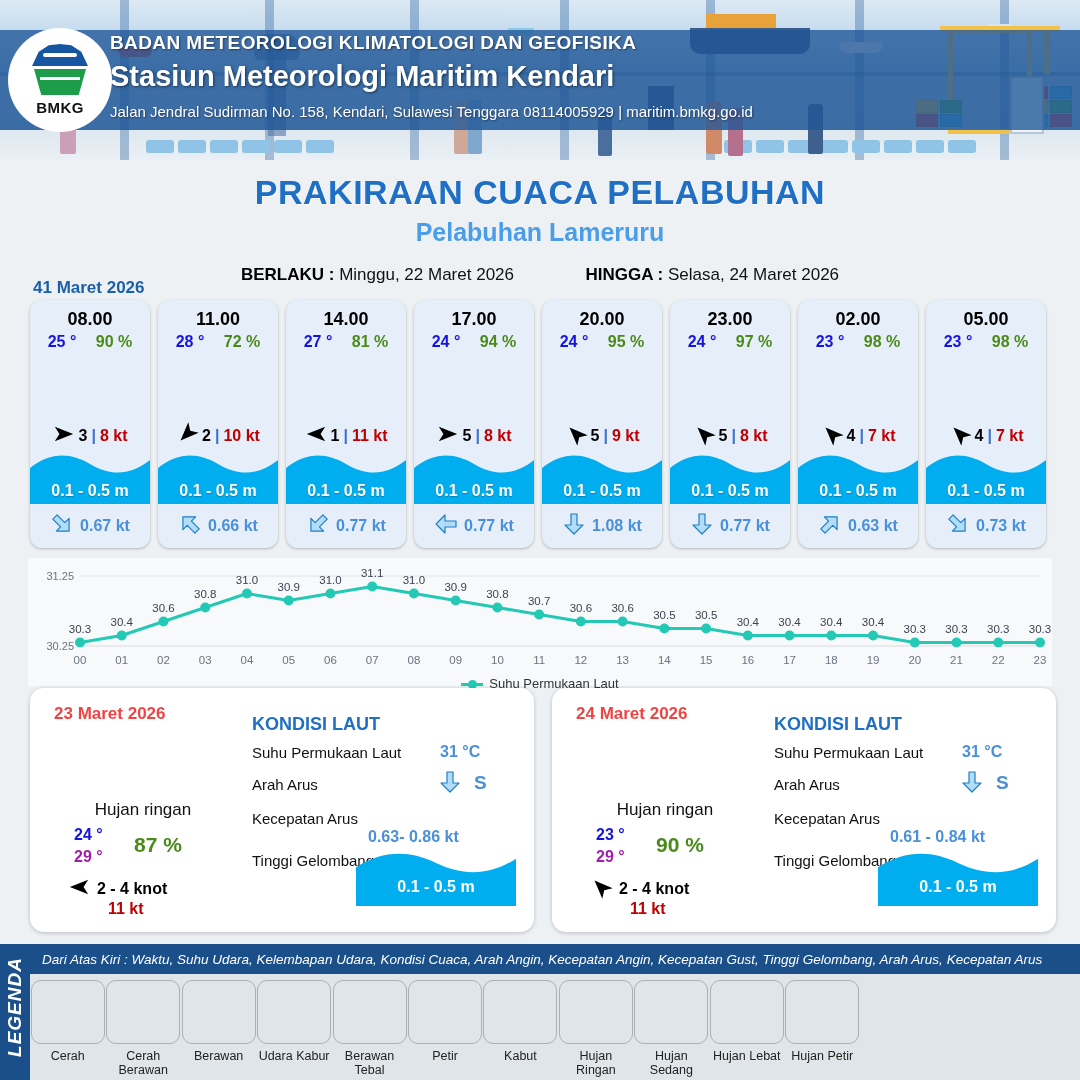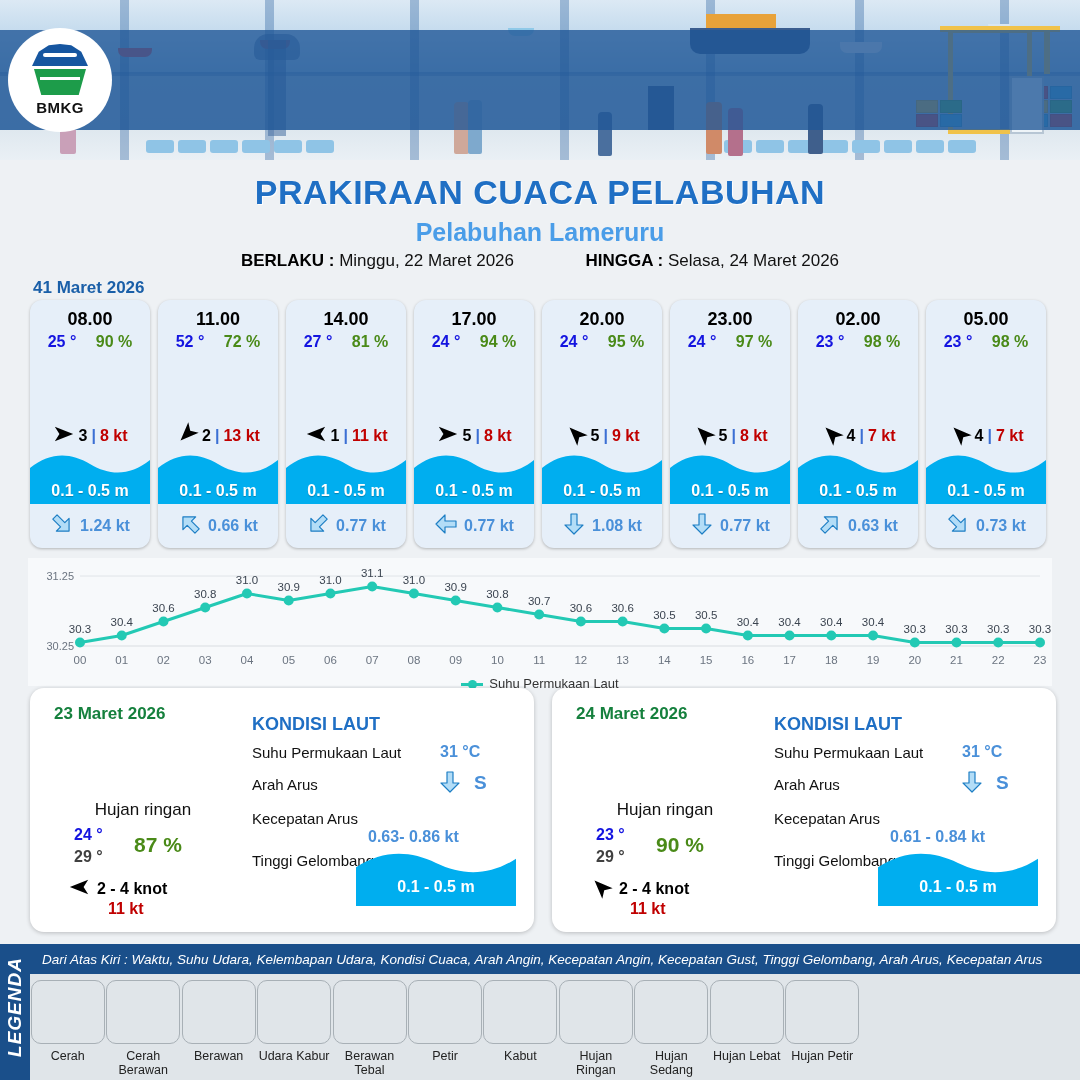--- a/index.html
+++ b/index.html
@@ -46,21 +46,21 @@
   .hdr-line2 { font:bold 29px "Liberation Sans",sans-serif; margin-top:6px;
                text-shadow:1px 1px 3px rgba(0,0,0,.5); }
   .hdr-line3 { font:15px "Liberation Sans",sans-serif; margin-top:10px;
                text-shadow:1px 1px 2px rgba(0,0,0,.45); }
 
   
   .title-wrap { text-align:center; padding-top:13px; }
   .title-main { font:900 34px "Liberation Sans",sans-serif; color:#1f6fc4; letter-spacing:.5px;
                 text-shadow:1px 1px 0 rgba(255,255,255,.9); }
   .title-sub { font:bold 25px "Liberation Sans",sans-serif; color:#4a9de8; margin-top:6px; }
-  .title-dates { margin-top:4px; font:17px "Liberation Sans",sans-serif; color:#111; }
+  .title-dates { margin-top:18px; font:17px "Liberation Sans",sans-serif; color:#111; }
   .title-dates .lbl { font-weight:bold; color:#000; }
   .gap { display:inline-block; width:62px; }
 
   
   .day-label { position:absolute; left:33px; top:278px; font:bold 17px "Liberation Sans",sans-serif; color:#1a5fa8; }
 
   
   .cards { position:absolute; left:30px; top:300px; display:flex; gap:8px; }
   .card { width:120px; height:248px; background:#e6eff9; border-radius:12px;
           box-shadow:0 1px 3px rgba(0,0,0,.25); position:relative; overflow:hidden; }
@@ -86,26 +86,26 @@
                  font:13px "Liberation Sans",sans-serif; color:#333; }
   .legend-line .dash { display:inline-block; width:22px; height:3px; background:#23c9b4;
                        vertical-align:middle; margin-right:6px; position:relative; }
   .legend-line .dash:after{ content:""; position:absolute; left:7px; top:-3px; width:9px; height:9px;
                             border-radius:5px; background:#23c9b4; }
 
   
   .panels { position:absolute; left:30px; top:688px; display:flex; gap:18px; }
   .panel { width:504px; height:244px; background:#fff; border-radius:14px;
            box-shadow:0 1px 4px rgba(0,0,0,.22); position:relative; }
-  .p-date { position:absolute; left:24px; top:16px; font:bold 17px "Liberation Sans",sans-serif; color:#15803d; }
+  .p-date { position:absolute; left:24px; top:16px; font:bold 17px "Liberation Sans",sans-serif; color:#ef4444; }
   .p-icon { position:absolute; left:58px; top:38px; width:110px; height:70px; }
   .p-cond { position:absolute; left:20px; top:112px; width:186px; text-align:center;
             font:17px "Liberation Sans",sans-serif; color:#111; }
   .p-tmin { position:absolute; left:44px; top:138px; font:bold 16px "Liberation Sans",sans-serif; color:#1414e0; }
-  .p-tmax { position:absolute; left:44px; top:160px; font:bold 16px "Liberation Sans",sans-serif; color:#404040; }
+  .p-tmax { position:absolute; left:44px; top:160px; font:bold 16px "Liberation Sans",sans-serif; color:#a21caf; }
   .p-hum { position:absolute; left:104px; top:145px; font:bold 21px "Liberation Sans",sans-serif; color:#4a8a18; }
   .p-wind { position:absolute; left:38px; top:188px; display:flex; align-items:center; gap:7px;
             font:bold 16px "Liberation Sans",sans-serif; color:#000; }
   .p-gust { position:absolute; left:78px; top:212px; font:bold 16px "Liberation Sans",sans-serif; color:#c00000; }
   .p-sec { position:absolute; left:222px; top:26px; font:bold 18px "Liberation Sans",sans-serif; color:#1f6fc4; }
   .p-row { position:absolute; left:222px; font:15px "Liberation Sans",sans-serif; color:#111; }
   .p-val { position:absolute; font:bold 16px "Liberation Sans",sans-serif; color:#4a90d9; }
   .p-wave { position:absolute; right:18px; bottom:26px; width:160px; height:58px; }
   .p-wave-txt { position:absolute; right:18px; bottom:36px; width:160px; text-align:center;
                 font:bold 16px "Liberation Sans",sans-serif; color:#fff; }
@@ -201,20 +201,25 @@
       <div class="person" style="left:808px;top:104px;width:15px;height:50px;background:#3f5f8c"></div>
     </div>
     <div class="hdr-band"></div>
 
     <div class="logo">
       <div class="logo-top"></div>
       <div class="logo-mid"></div>
       <div class="logo-txt">BMKG</div>
     </div>
 
+    <div class="hdr-text">
+      <div class="hdr-line1">BADAN METEOROLOGI KLIMATOLOGI DAN GEOFISIKA</div>
+      <div class="hdr-line2">Stasiun Meteorologi Maritim Kendari</div>
+      <div class="hdr-line3">Jalan Jendral Sudirman No. 158, Kendari, Sulawesi Tenggara  08114005929 | maritim.bmkg.go.id</div>
+    </div>
   </div>
 
   <div class="title-wrap">
     <div class="title-main">PRAKIRAAN CUACA PELABUHAN</div>
     <div class="title-sub">Pelabuhan Lameruru</div>
     <div class="title-dates">
       <span class="lbl">BERLAKU :</span>
       <span>Minggu, 22 Maret 2026</span>
       <span class="gap"></span>
       <span class="lbl">HINGGA :</span>
@@ -262,27 +267,27 @@
           <span class="c-gust">8 kt</span>
         </div>
         <div class="wave"><svg viewBox="0 0 120 54" width="120" height="54" preserveAspectRatio="none">
             <path d="M0 18 C20 2, 40 2, 60 14 C80 26, 100 26, 120 10 L120 54 L0 54 Z" fill="#00aeef"></path>
           </svg></div>
         <div class="wave-txt">0.1 - 0.5 m</div>
         <div class="c-cur">
           <span><svg viewBox="0 0 24 24" width="24" height="24" style="transform:rotate(45deg)">
               <path d="M2 9 L13 9 L13 3 L22 12 L13 21 L13 15 L2 15 Z" fill="#b3ddf7" stroke="#1d7ec4" stroke-width="1.2" stroke-linejoin="round"></path>
             </svg></span>
-          <span class="c-cur-txt">1.24 kt</span>
+          <span class="c-cur-txt">0.67 kt</span>
         </div>
       </div>
       <div class="card">
         <div class="c-time">11.00</div>
         <div class="c-tr">
-          <span class="c-temp">52 °</span>
+          <span class="c-temp">28 °</span>
           <span class="c-hum">72 %</span>
         </div>
         <div class="c-icon">
           <svg viewBox="0 0 100 70" width="84" height="62">
             <defs>
               <radialGradient id="suncerah-berawan-c1" cx="40%" cy="35%">
                 <stop offset="0%" stop-color="#ffd95e"></stop>
                 <stop offset="100%" stop-color="#f5a21a"></stop>
               </radialGradient>
               <linearGradient id="wccerah-berawan-c1" x1="0" y1="0" x2="0" y2="1">
@@ -299,21 +304,21 @@
               </linearGradient>
             </defs>
           </svg>
         </div>
         <div class="c-wind">
           <span><svg viewBox="0 0 24 24" width="22" height="22" style="transform:rotate(135deg)">
               <path d="M2 4 L22 12 L2 20 L7 12 Z" fill="#000"></path>
             </svg></span>
           <span class="c-wdir">2</span>
           <span class="c-wbar">|</span>
-          <span class="c-gust">13 kt</span>
+          <span class="c-gust">10 kt</span>
         </div>
         <div class="wave"><svg viewBox="0 0 120 54" width="120" height="54" preserveAspectRatio="none">
             <path d="M0 18 C20 2, 40 2, 60 14 C80 26, 100 26, 120 10 L120 54 L0 54 Z" fill="#00aeef"></path>
           </svg></div>
         <div class="wave-txt">0.1 - 0.5 m</div>
         <div class="c-cur">
           <span><svg viewBox="0 0 24 24" width="24" height="24" style="transform:rotate(225deg)">
               <path d="M2 9 L13 9 L13 3 L22 12 L13 21 L13 15 L2 15 Z" fill="#b3ddf7" stroke="#1d7ec4" stroke-width="1.2" stroke-linejoin="round"></path>
             </svg></span>
           <span class="c-cur-txt">0.66 kt</span>

